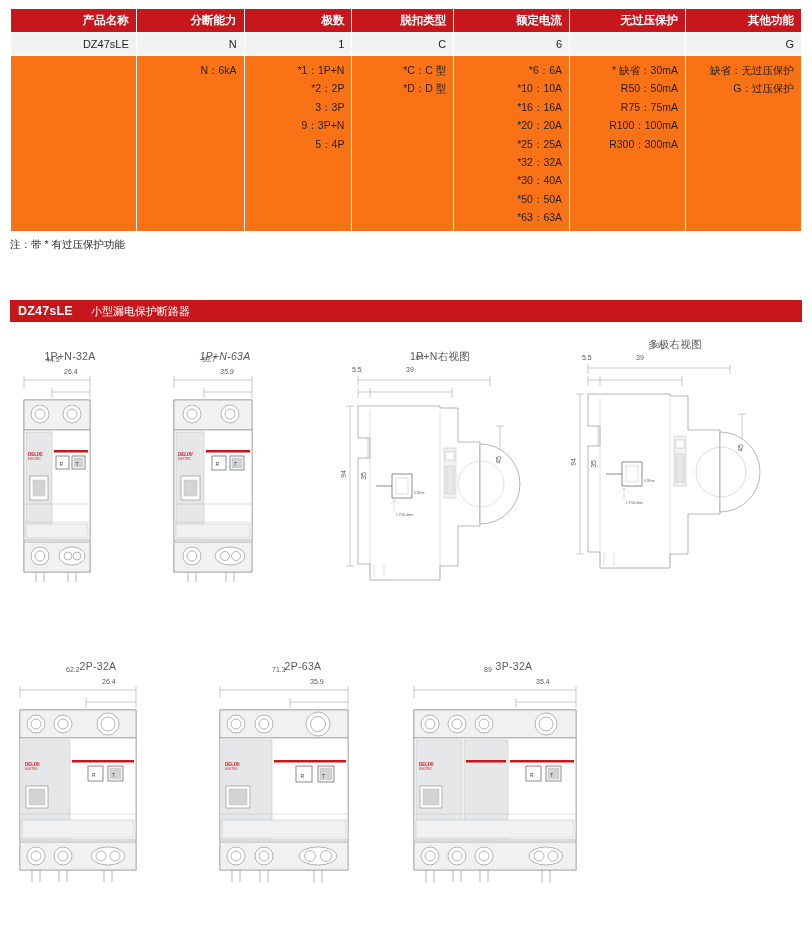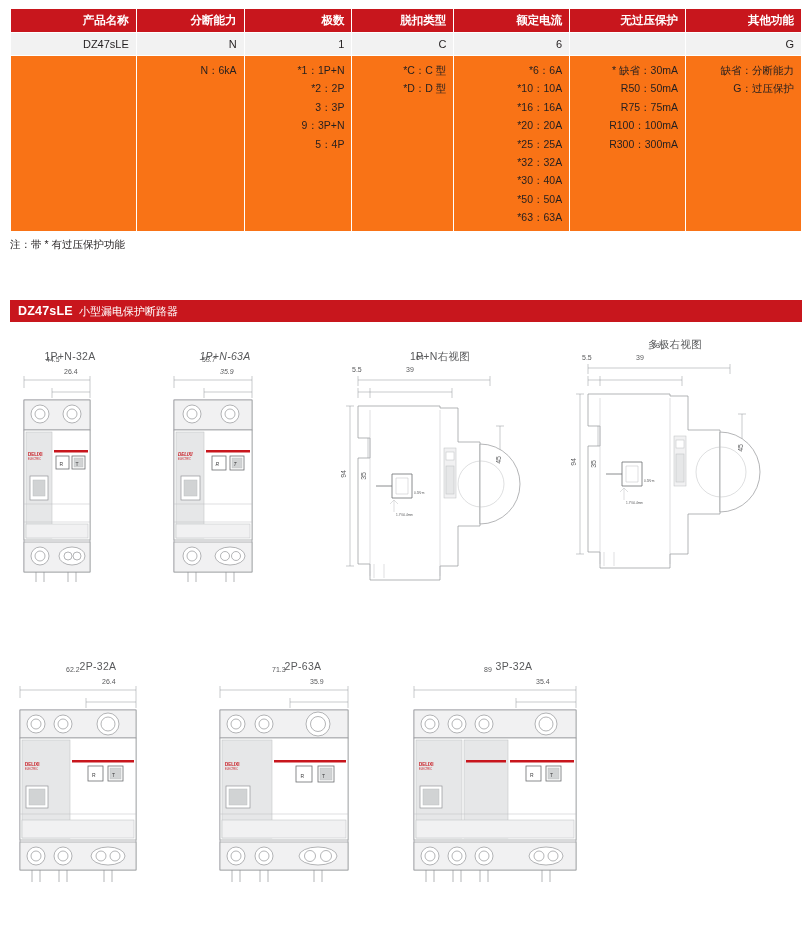--- a/index.html
+++ b/index.html
@@ -64,21 +64,21 @@
   
   .section-bar {
     position: absolute; left: 10px; top: 300px;
     width: 792px; height: 22px;
     background: #c8161d;
     color: #ffffff;
     display: flex; align-items: center;
     padding: 0 8px;
   }
   .section-bar .model { font-weight: bold; font-size: 12.5px; letter-spacing: .2px; }
-  .section-bar .desc { font-size: 11px; margin-left: 6px; }
+  .section-bar .desc { font-size: 11px; margin-left: 18px; }
 
   
   .drawings { position: absolute; left: 0; top: 330px; width: 812px; height: 600px; padding-left: 12px; }
   .fig { position: absolute; }
   .fig-title {
     text-align: center;
     font-size: 10.5px;
     color: #58595b;
     margin-bottom: 2px;
     letter-spacing: .3px;
@@ -159,21 +159,21 @@
           <div class="li">*63：63A</div>
         </td>
         <td>
           <div class="li">* 缺省：30mA</div>
           <div class="li">R50：50mA</div>
           <div class="li">R75：75mA</div>
           <div class="li">R100：100mA</div>
           <div class="li">R300：300mA</div>
         </td>
         <td>
-          <div class="li">缺省：分断能力</div>
+          <div class="li">缺省：无过压保护</div>
           <div class="li">G：过压保护</div>
         </td>
       </tr>
     </tbody>
   </table>
 
   <div class="note">注：带 * 有过压保护功能</div>
 
   <div class="section-bar">
     <span class="model">DZ47sLE</span>

